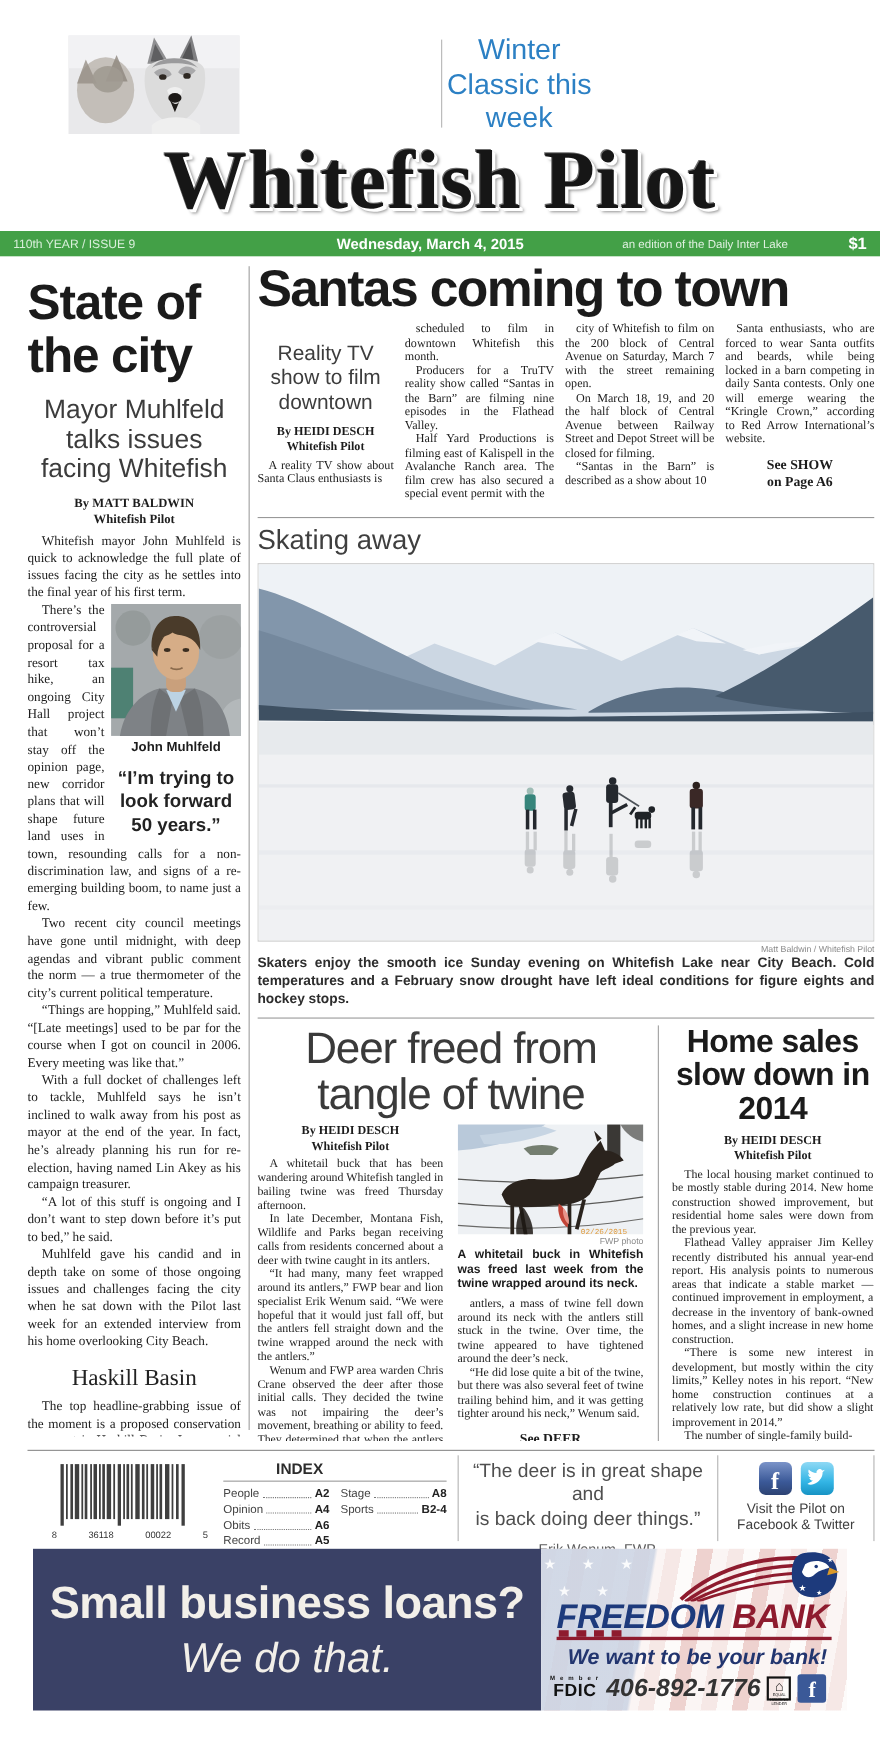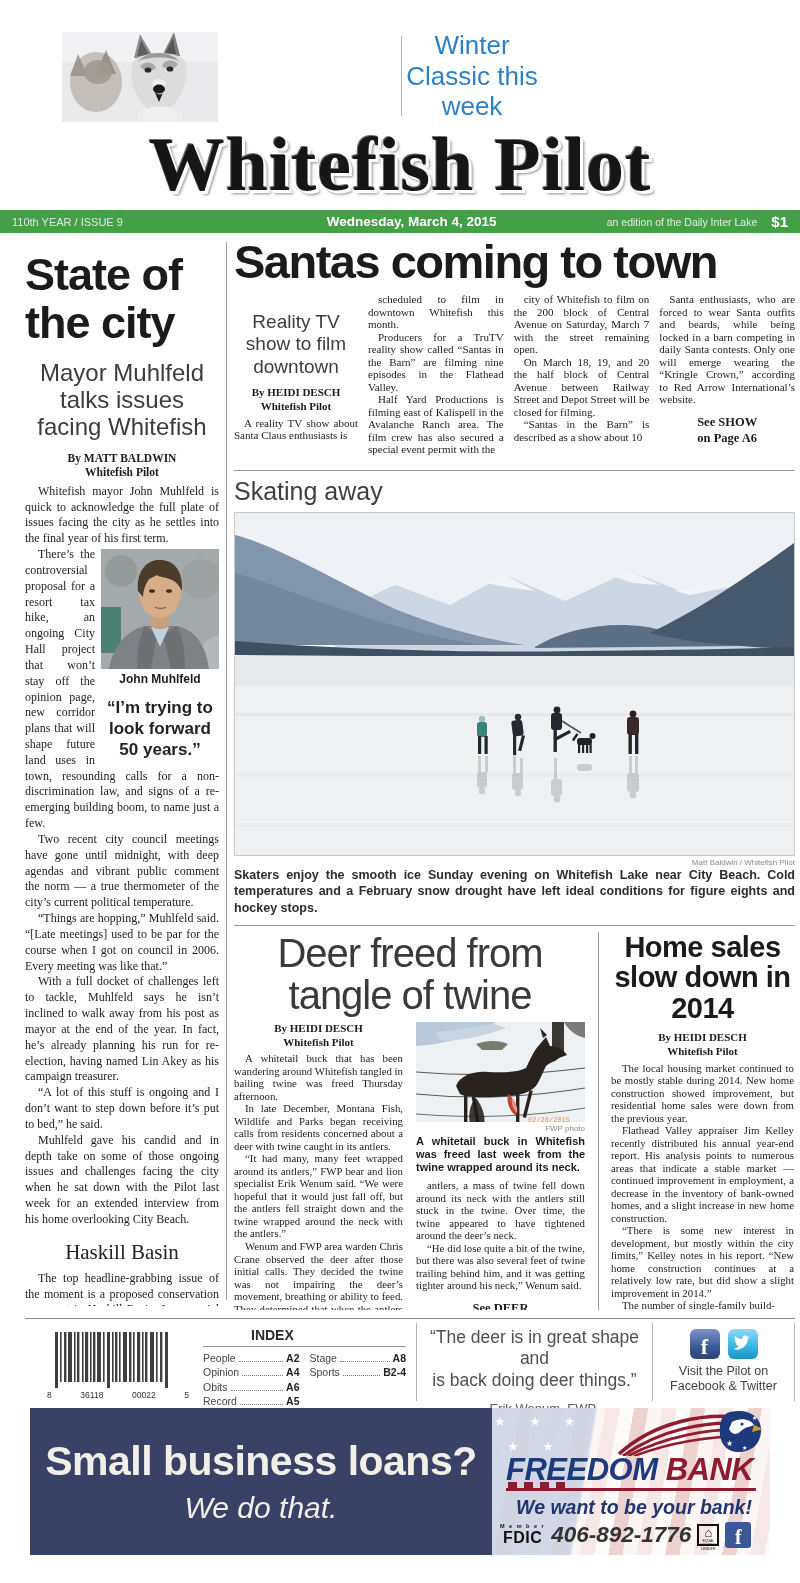--- a/index.html
+++ b/index.html
@@ -18,21 +18,21 @@
                   font-family:"Liberation Sans",sans-serif; font-size:26px; line-height:1.18; color:#2c80c4; }
 
   
   .masthead { position:absolute; top:126px; left:0; width:100%; text-align:center;
               font-family:"Liberation Serif",serif; font-weight:700; font-size:76px; line-height:1;
               color:#161616; letter-spacing:1px;
               text-shadow:-1px -1px 0 #6f6f6f, 2px 2px 0 #ffffff, 3px 3px 0 #ffffff, 4px 4px 3px rgba(0,0,0,.45); }
 
   
   .greenbar { position:absolute; top:210px; left:0; width:100%; height:23px; background:#43a047;
-              display:flex; align-items:center; font-family:"Liberation Sans",sans-serif; padding:0 12px; }
+              display:flex; align-items:center; font-family:"Liberation Sans",sans-serif; padding:0 12px;gap:41px; }
   .gb-left  { font-size:11px; color:#d9efdb; width:240px; }
   .gb-center{ flex:1; text-align:center; font-size:13.5px; font-weight:700; color:#ffffff; }
   .gb-right { font-size:10.5px; color:#dff0e0; width:200px; text-align:right; padding-right:14px; }
   .gb-price { font-size:15px; font-weight:700; color:#ffffff; }
 
   
   .col-left { position:absolute; left:25px; top:240px; width:194px; height:1066px; overflow:hidden; }
   .vrule-main { position:absolute; left:226px; top:242px; width:1px; height:1058px; background:#9f9f9f; }
   .main-right { position:absolute; left:234px; top:238px; width:561px; height:1072px; overflow:hidden; }
 
@@ -110,21 +110,21 @@
   .soc-fb { background:linear-gradient(#7b94c9,#3b5998 60%,#2d4373); }
   .soc-tw { background:linear-gradient(#8fd9f5,#33b5e5 60%,#1793c4); }
   .soc-fb span { color:#fff; font-family:"Liberation Serif",serif; font-weight:700; font-size:22px; margin-top:6px; }
   .social-text { font-size:12.5px; line-height:1.25; color:#3f3f3f; }
 
   
   .ad { position:absolute; left:30px; top:1408px; width:740px; height:147px; display:flex; cursor:pointer; }
   .ad-left { width:462px; background:#3a4166; color:#f2efe9; display:flex; flex-direction:column;
              align-items:center; justify-content:center; }
   .ad-h1 { font-family:"Liberation Sans",sans-serif; font-weight:700; font-size:41px; letter-spacing:-.5px; }
-  .ad-h2 { font-family:"Liberation Sans",sans-serif; font-style:italic; font-size:30px; margin-top:6px; }
+  .ad-h2 { font-family:"Liberation Sans",sans-serif; font-style:italic; font-size:38px; margin-top:6px; }
   .ad-right { position:relative; flex:1; overflow:hidden;
               background:
                linear-gradient(100deg, rgba(205,213,228,.9) 0 34%, rgba(255,255,255,0) 35%),
                repeating-linear-gradient(100deg, #f6e8e6 0 14px, #fdfbfa 14px 28px, #eed2cf 28px 42px, #fbf5f4 42px 56px);
   }
   .ad-stars { position:absolute; left:2px; top:2px; color:#ffffff; font-size:13px; letter-spacing:10px; opacity:.9;
               line-height:1.9; width:100px; }
   .brand-row { position:absolute; left:14px; top:44px; font-family:"Liberation Sans",sans-serif;
                font-weight:700; font-style:italic; font-size:31px; letter-spacing:-.5px; white-space:nowrap; }
   .brand-freedom { color:#1d3a7c; }

